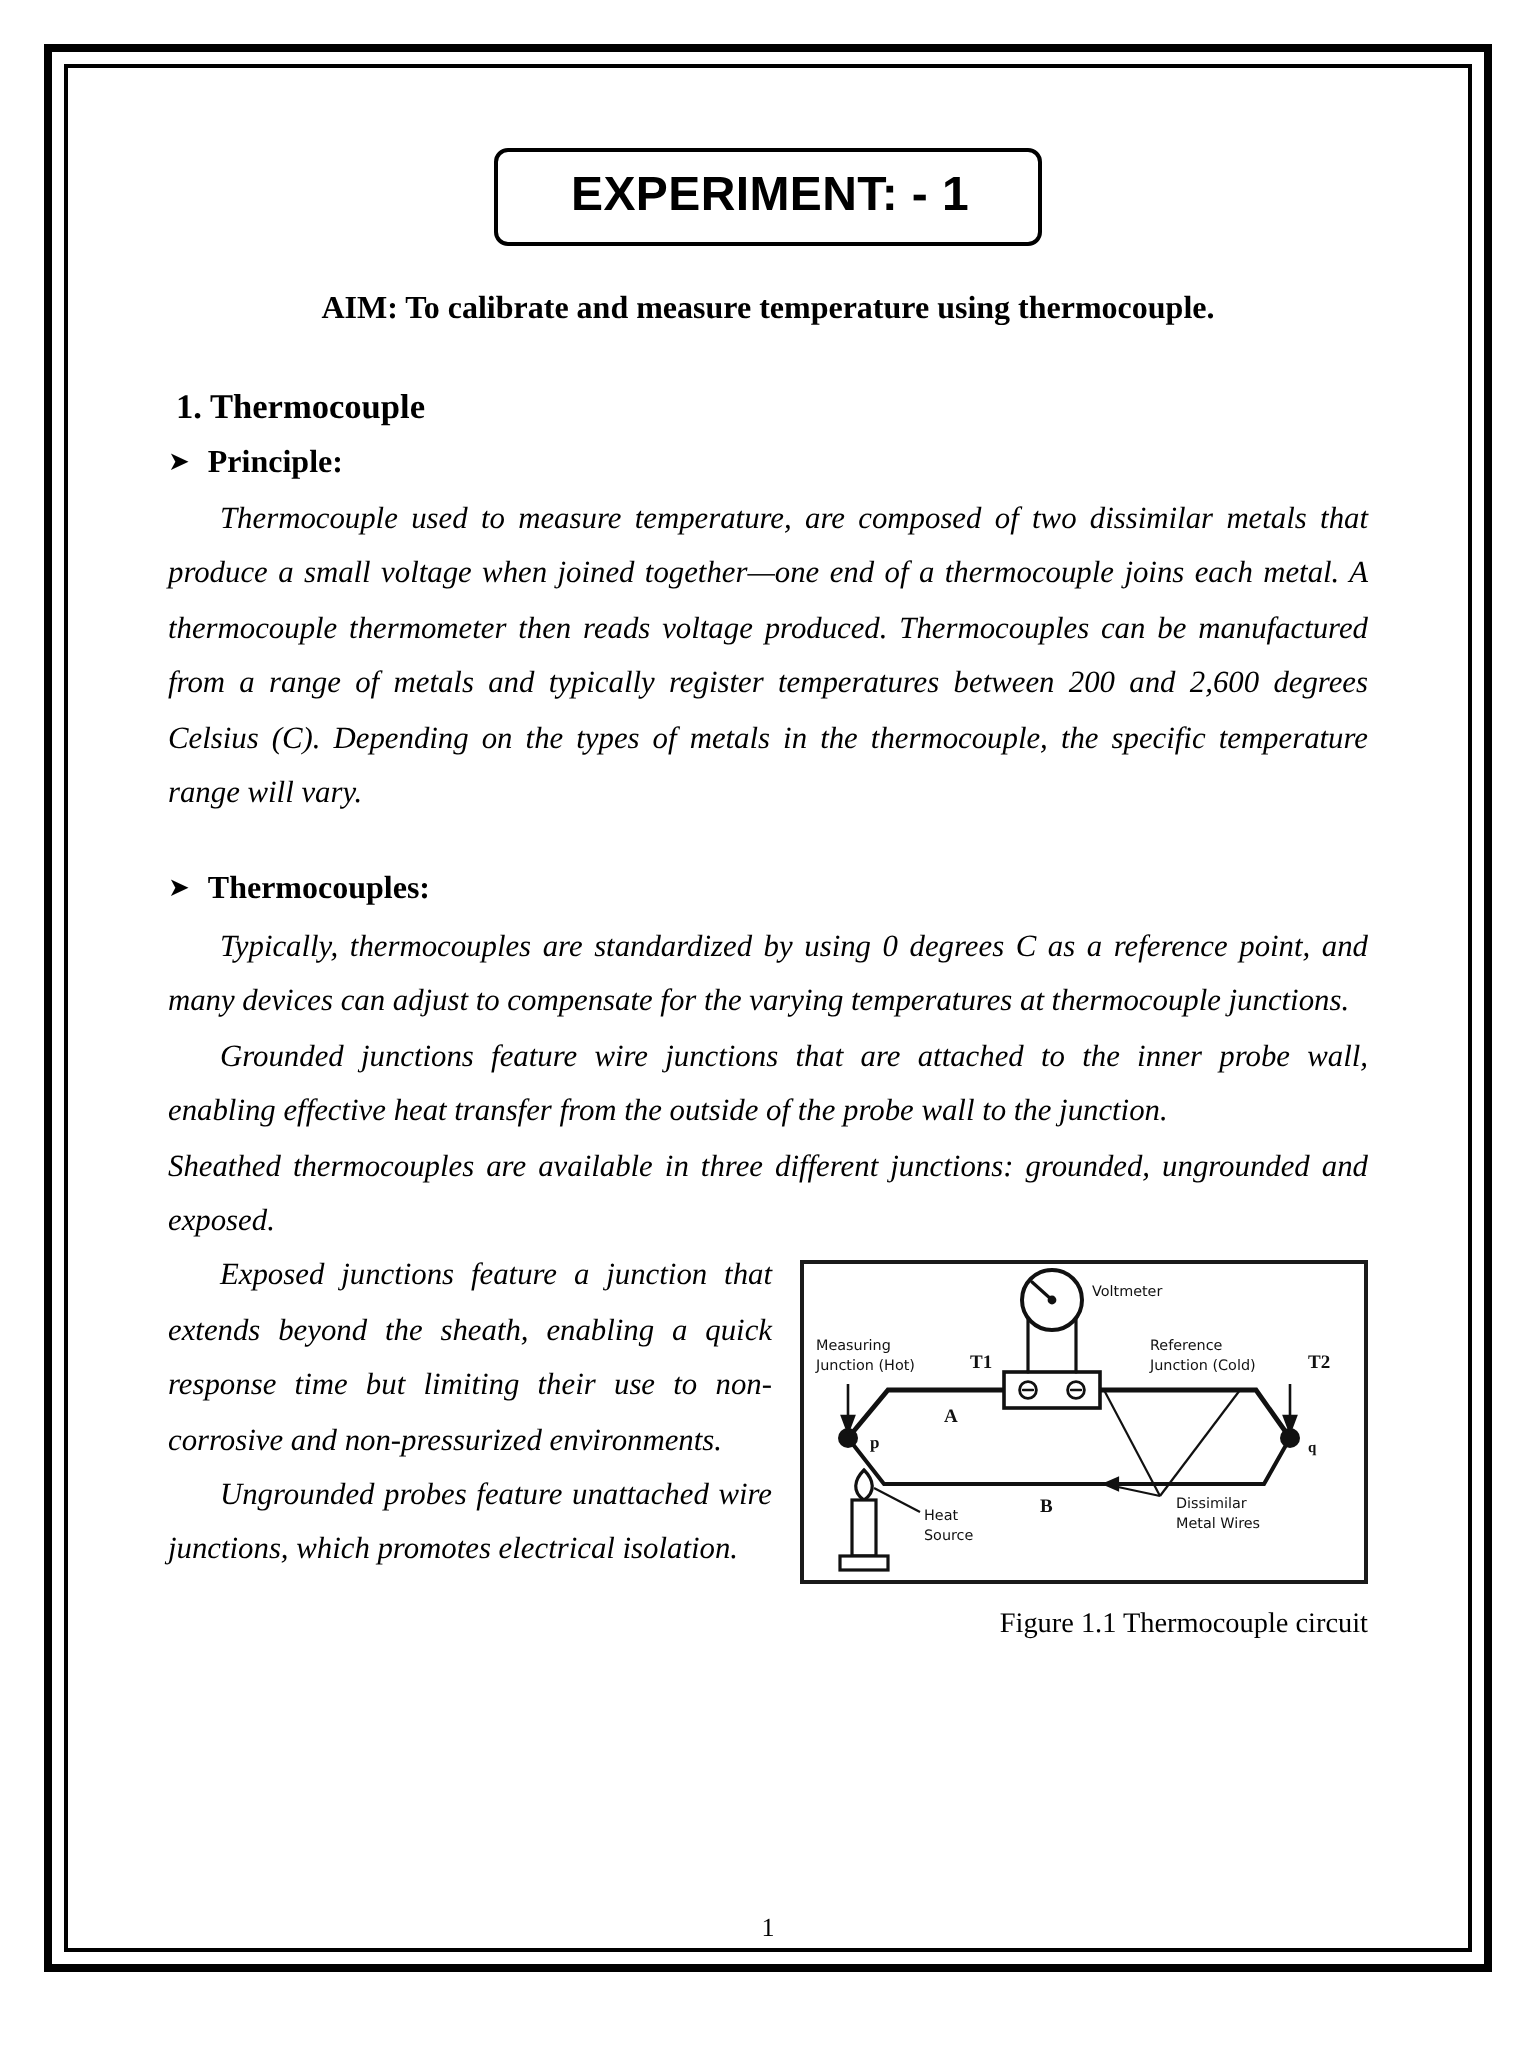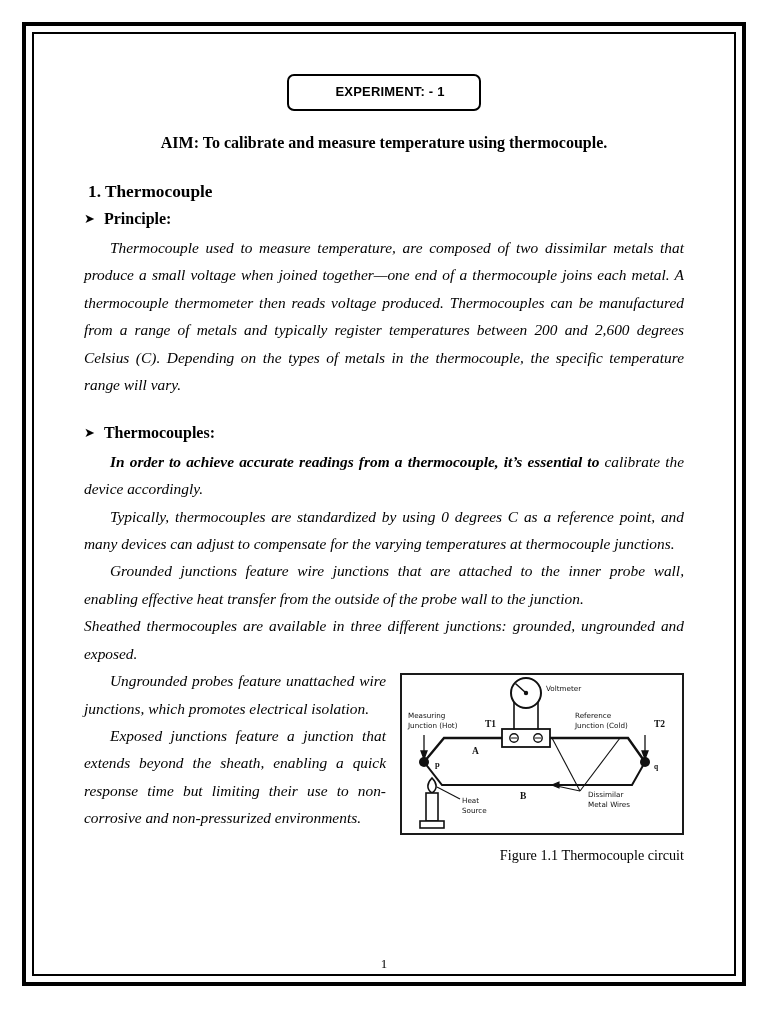--- a/index.html
+++ b/index.html
@@ -37,24 +37,24 @@
   
   .title-box-wrap {
     display: flex;
     justify-content: center;
     margin-top: 12px;
     margin-bottom: 22px;
   }
   .title-box {
     border: 2px solid #000;
     border-radius: 7px;
-    padding: 9px 34px 10px 46px;
+    padding: 9px 34px 10px 36px;
     font-family: "Liberation Sans", "DejaVu Sans", sans-serif;
     font-weight: bold;
-    font-size: 13px;
+    font-size: 24px;
     letter-spacing: 0.2px;
     line-height: 1.1;
     white-space: nowrap;
   }
 
   
   .aim {
     font-weight: bold;
     font-size: 16px;
     text-align: center;
@@ -157,21 +157,20 @@
       <span>Principle:</span>
     </div>
 
     <p class="body">Thermocouple used to measure temperature, are composed of two dissimilar metals that produce a small voltage when joined together—one end of a thermocouple joins each metal. A thermocouple thermometer then reads voltage produced. Thermocouples can be manufactured from a range of metals and typically register temperatures between 200 and 2,600 degrees Celsius (C). Depending on the types of metals in the thermocouple, the specific temperature range will vary.</p>
 
     <div class="h-bullet spaced">
       <span class="arrow">➤</span>
       <span>Thermocouples:</span>
     </div>
 
-    <p class="body"><b>In order to achieve accurate readings from a thermocouple, it’s essential to </b><span>calibrate the device accordingly.</span></p>
 
     <p class="body">Typically, thermocouples are standardized by using 0 degrees C as a reference point, and many devices can adjust to compensate for the varying temperatures at thermocouple junctions.</p>
 
     <p class="body">Grounded junctions feature wire junctions that are attached to the inner probe wall, enabling effective heat transfer from the outside of the probe wall to the junction.</p>
 
     <p class="body noindent">Sheathed thermocouples are available in three different junctions: grounded, ungrounded and exposed.</p>
 
     <div class="figure-block">
       <div class="figure-box">
         <svg width="280" height="158" viewBox="0 0 280 158">
@@ -241,21 +240,21 @@
             <text x="70" y="79">A</text>
             <text x="118" y="124">B</text>
             <text x="33" y="92" font-size="8.5">p</text>
             <text x="252" y="94" font-size="7.5">q</text>
           </g>
         </svg>
       </div>
       <div class="figure-caption">Figure 1.1 Thermocouple circuit</div>
     </div>
 
+    <p class="body">Exposed junctions feature a junction that extends beyond the sheath, enabling a quick response time but limiting their use to non-corrosive and non-pressurized environments.</p>
+
     <p class="body">Ungrounded probes feature unattached wire junctions, which promotes electrical isolation.</p>
-
-    <p class="body">Exposed junctions feature a junction that extends beyond the sheath, enabling a quick response time but limiting their use to non-corrosive and non-pressurized environments.</p>
 
     <div class="clearfix"></div>
   </div>
 
   <div class="page-number">1</div>
 </div>
 
 </body></html>

